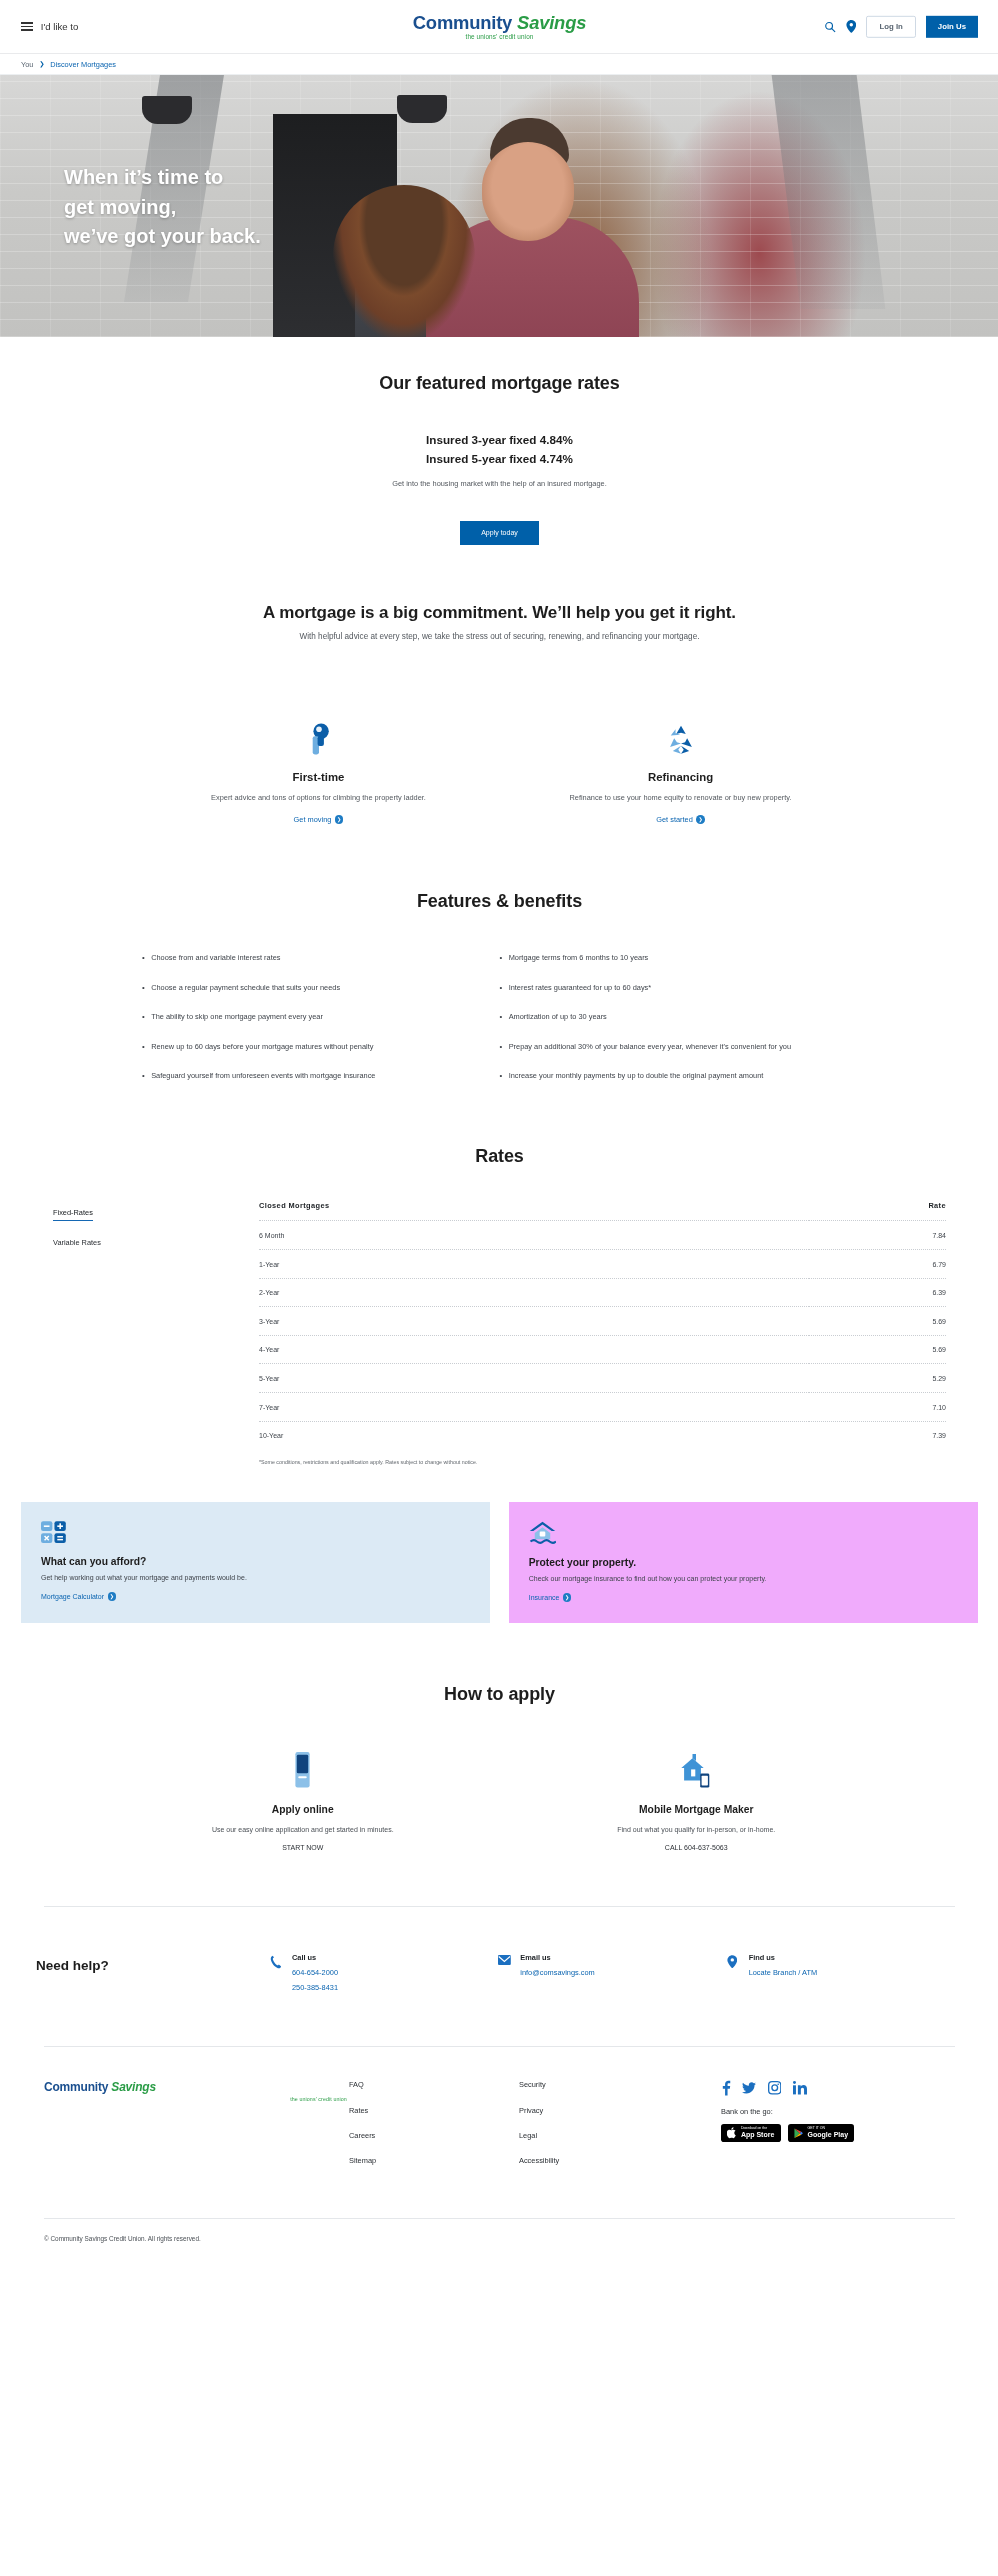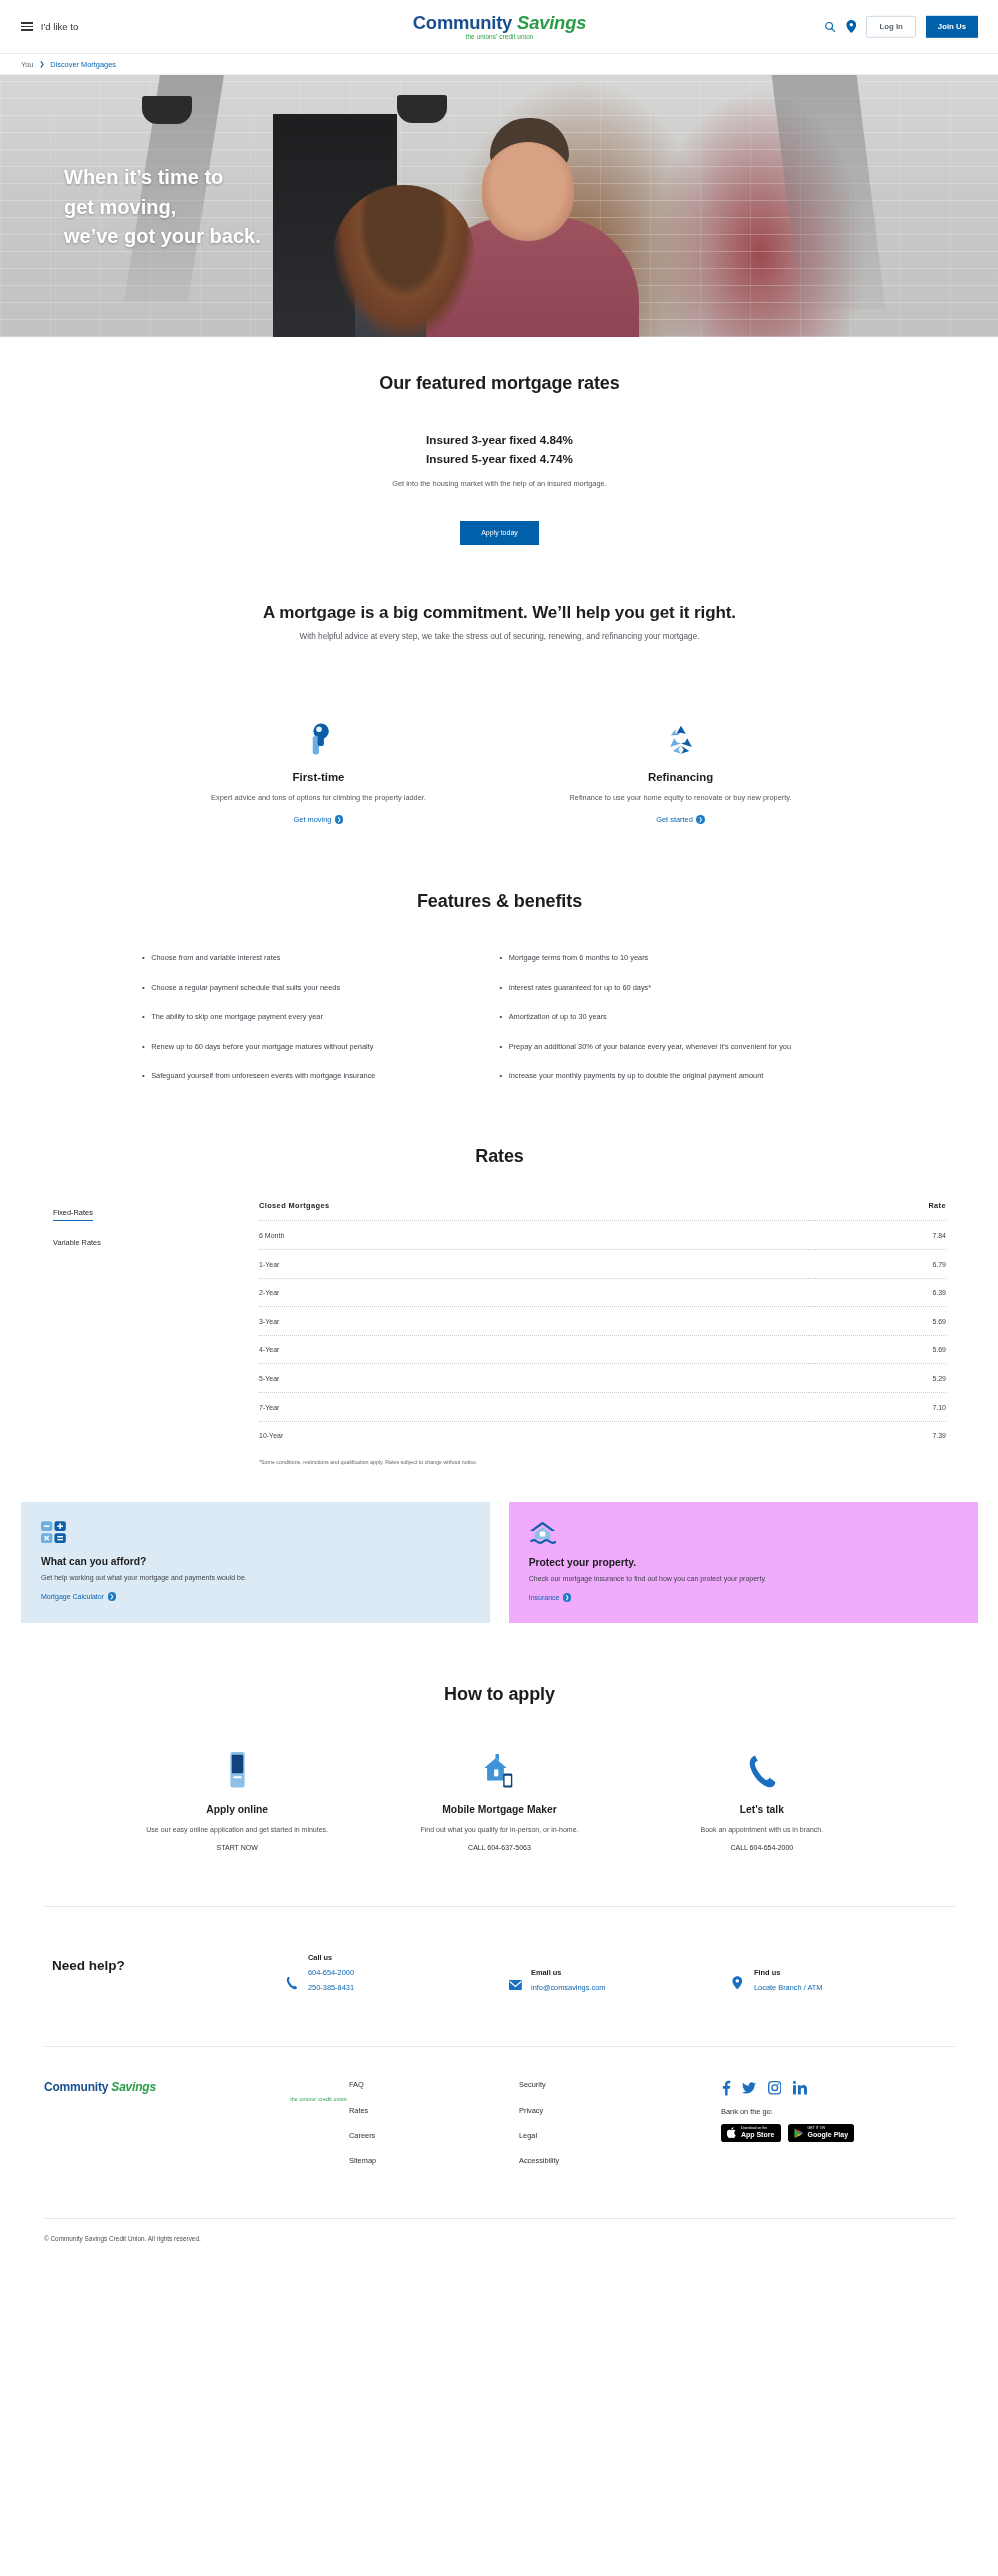--- a/index.html
+++ b/index.html
@@ -411,31 +411,31 @@
   .divider {
     height: 0.7px;
     background: #e4e7ea;
     margin: 55px 44px 0 44px;
   }
 
   
   .needhelp {
     display: flex;
     align-items: flex-start;
-    padding: 47px 44px 0 52px;
+    padding: 47px 44px 0 36px;
   }
   .needhelp-title {
     font-size: 13.5px;
     font-weight: bold;
     color: #1d1d1d;
     width: 234px;
     padding-top: 4.3px;
   }
   .help-items { display: flex; flex: 1; }
-  .help-item { flex: 1; display: flex; gap: 9.2px; align-items: flex-end; }
+  .help-item { flex: 1; display: flex; gap: 9.2px; }
   .help-icon { width: 12.8px; padding-top: 1.4px; }
   .help-label {
     font-size: 7.4px;
     font-weight: bold;
     color: #1d2125;
   }
   .help-line {
     font-size: 7.4px;
     color: #0a64b0;
     margin-top: 5.7px;
@@ -790,30 +790,20 @@
           <path d="M16 6 L16 0 L21 0 L21 10 Z" fill="#3f93d6"></path>
           <rect x="27" y="28" width="13" height="20" rx="2" fill="#11447e"></rect>
           <rect x="29" y="31" width="9" height="14" rx="1" fill="#ffffff"></rect>
         </svg>
       </div>
       <div class="howto-title">Mobile Mortgage Maker</div>
       <div class="howto-desc">Find out what you qualify for in-person, or in-home.</div>
       <div class="howto-cta">CALL 604-637-5063</div>
     </div>
 
-    <div class="howto-col">
-      <div class="howto-icon">
-        <svg width="28" height="35" viewBox="0 0 40 50">
-          <path d="M10 2 C4 4 1 10 3 18 C6 30 16 43 28 47 C35 49 39 45 39 40 L31 34 C29 37 26 38 24 36 C18 31 12 23 10 16 C9 13 11 10 14 10 Z" fill="#1b6fc0"></path>
-        </svg>
-      </div>
-      <div class="howto-title">Let's talk</div>
-      <div class="howto-desc">Book an appointment with us in branch.</div>
-      <div class="howto-cta">CALL 604-654-2000</div>
-    </div>
   </div>
 </div>
 
 <div class="divider"></div>
 
 <div class="needhelp">
   <div class="needhelp-title">Need help?</div>
   <div class="help-items">
 
     <div class="help-item">

